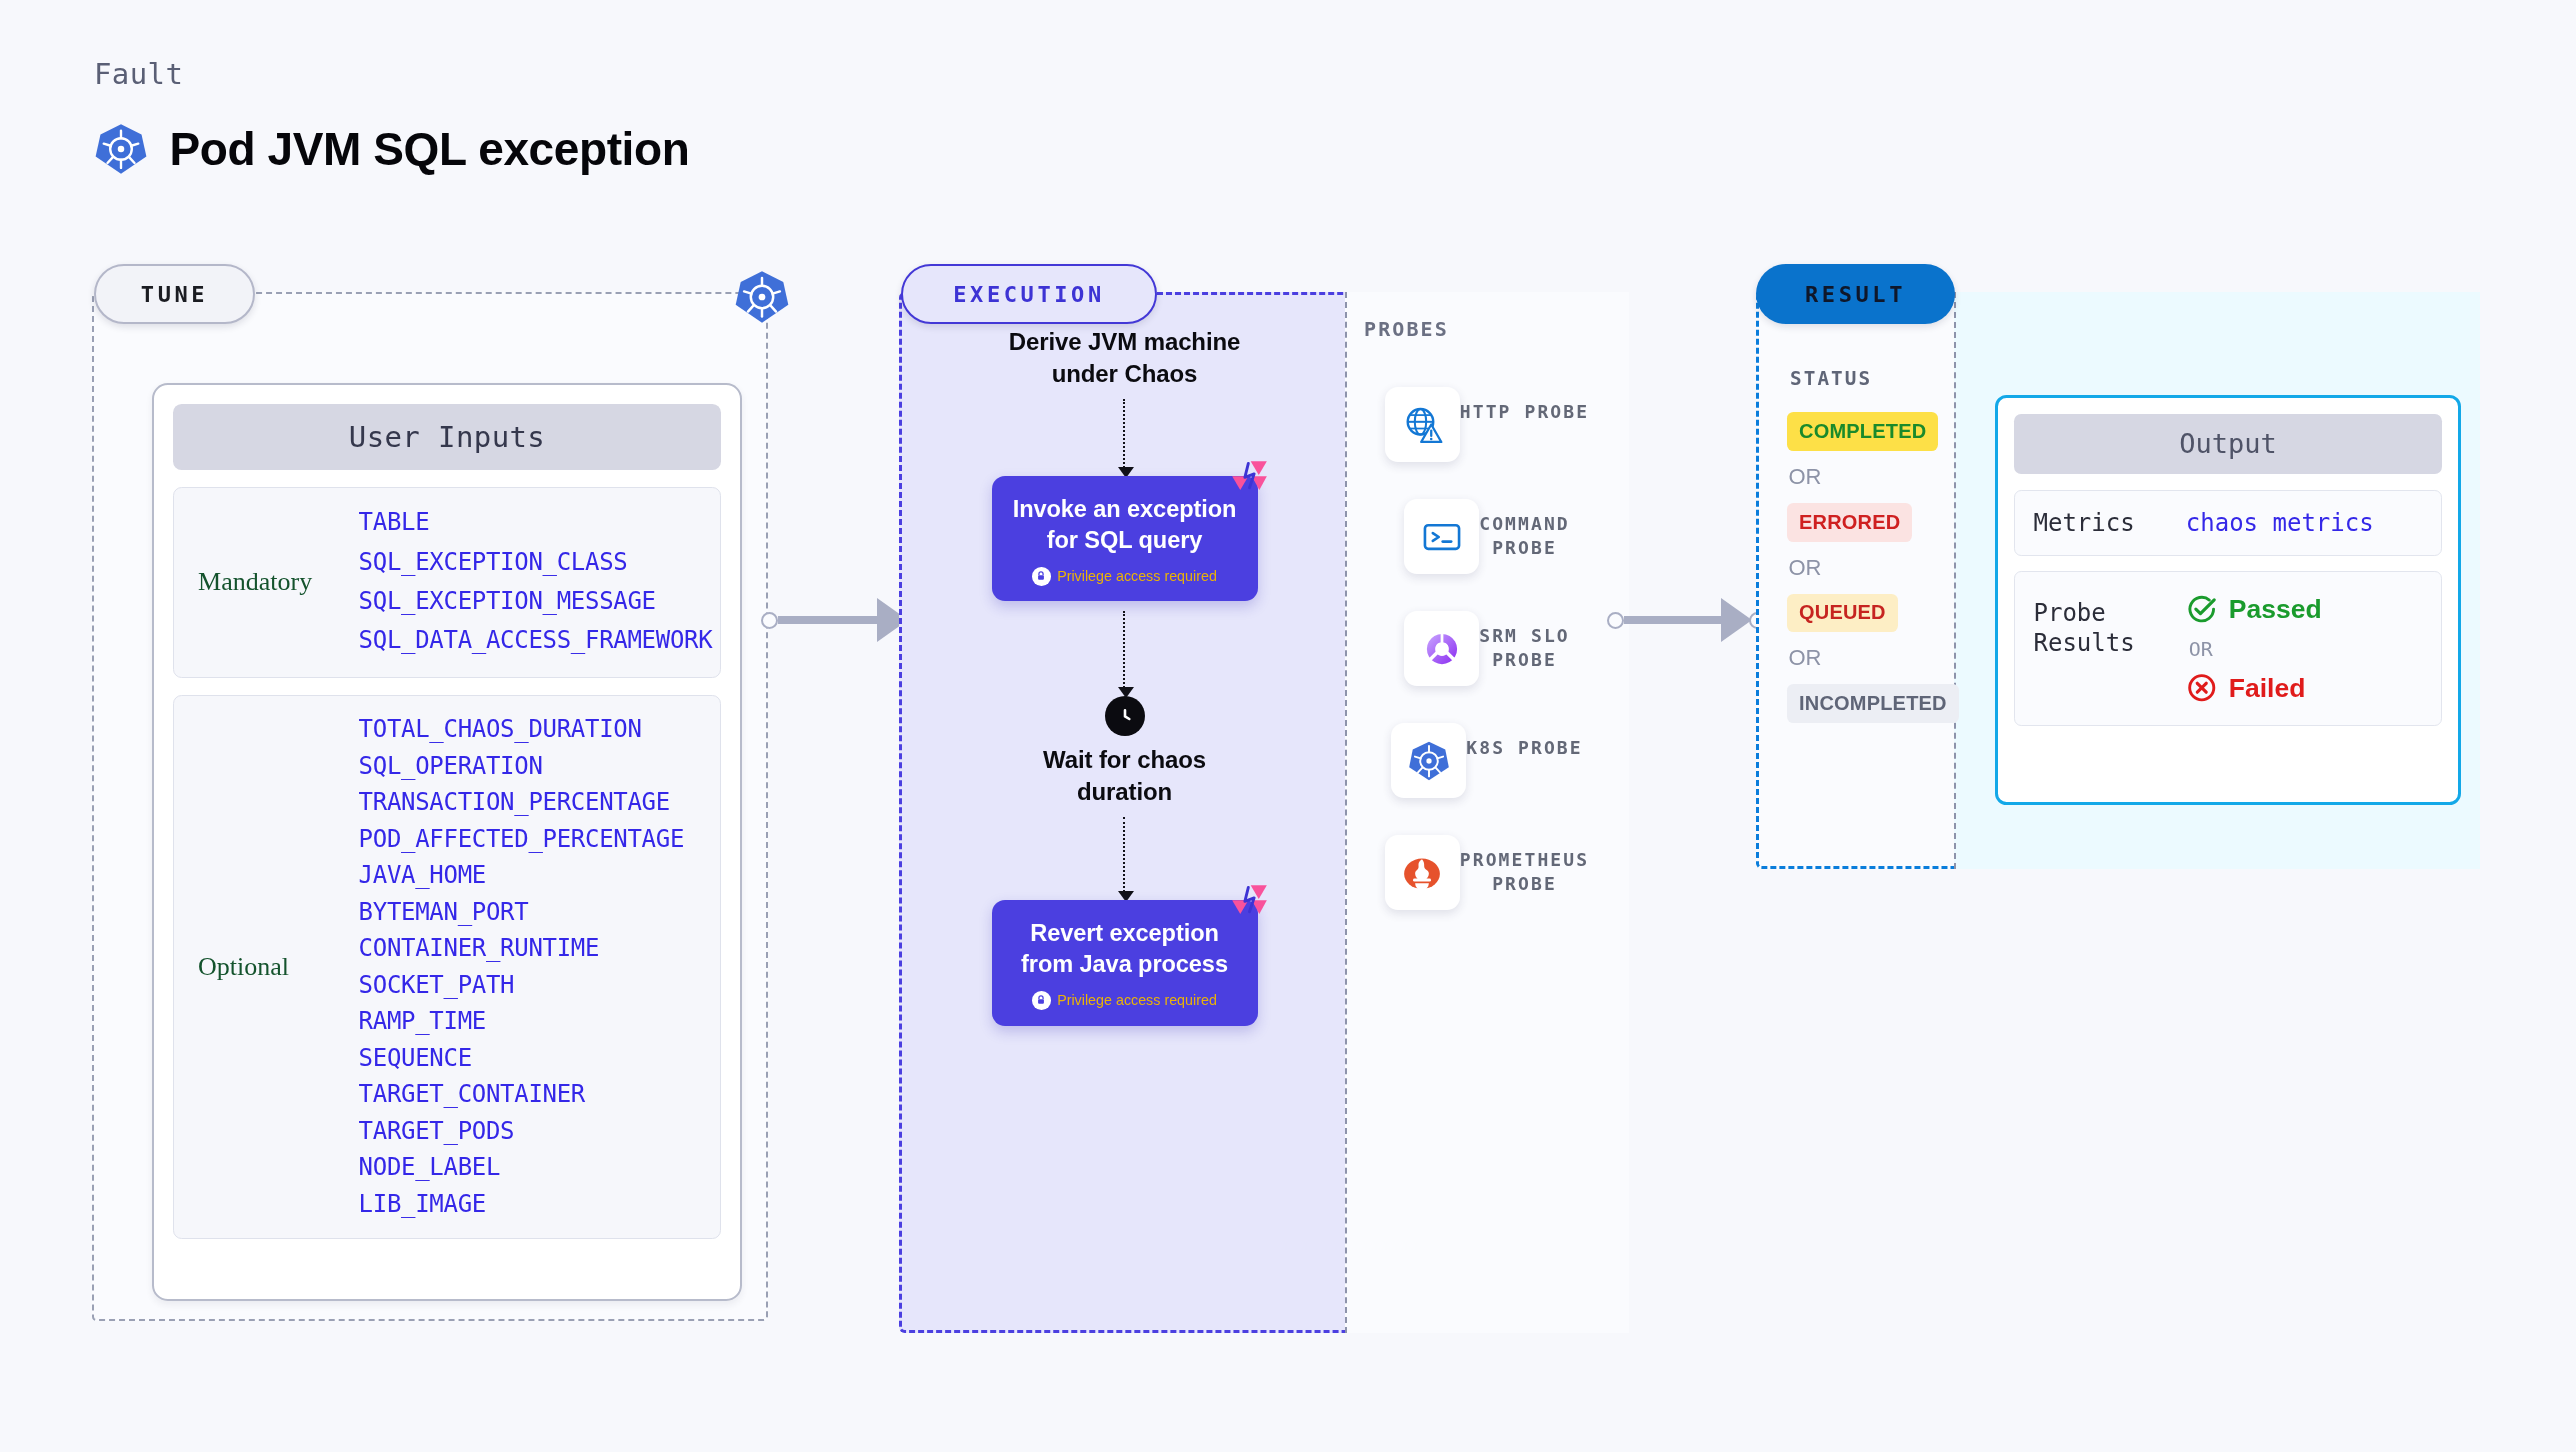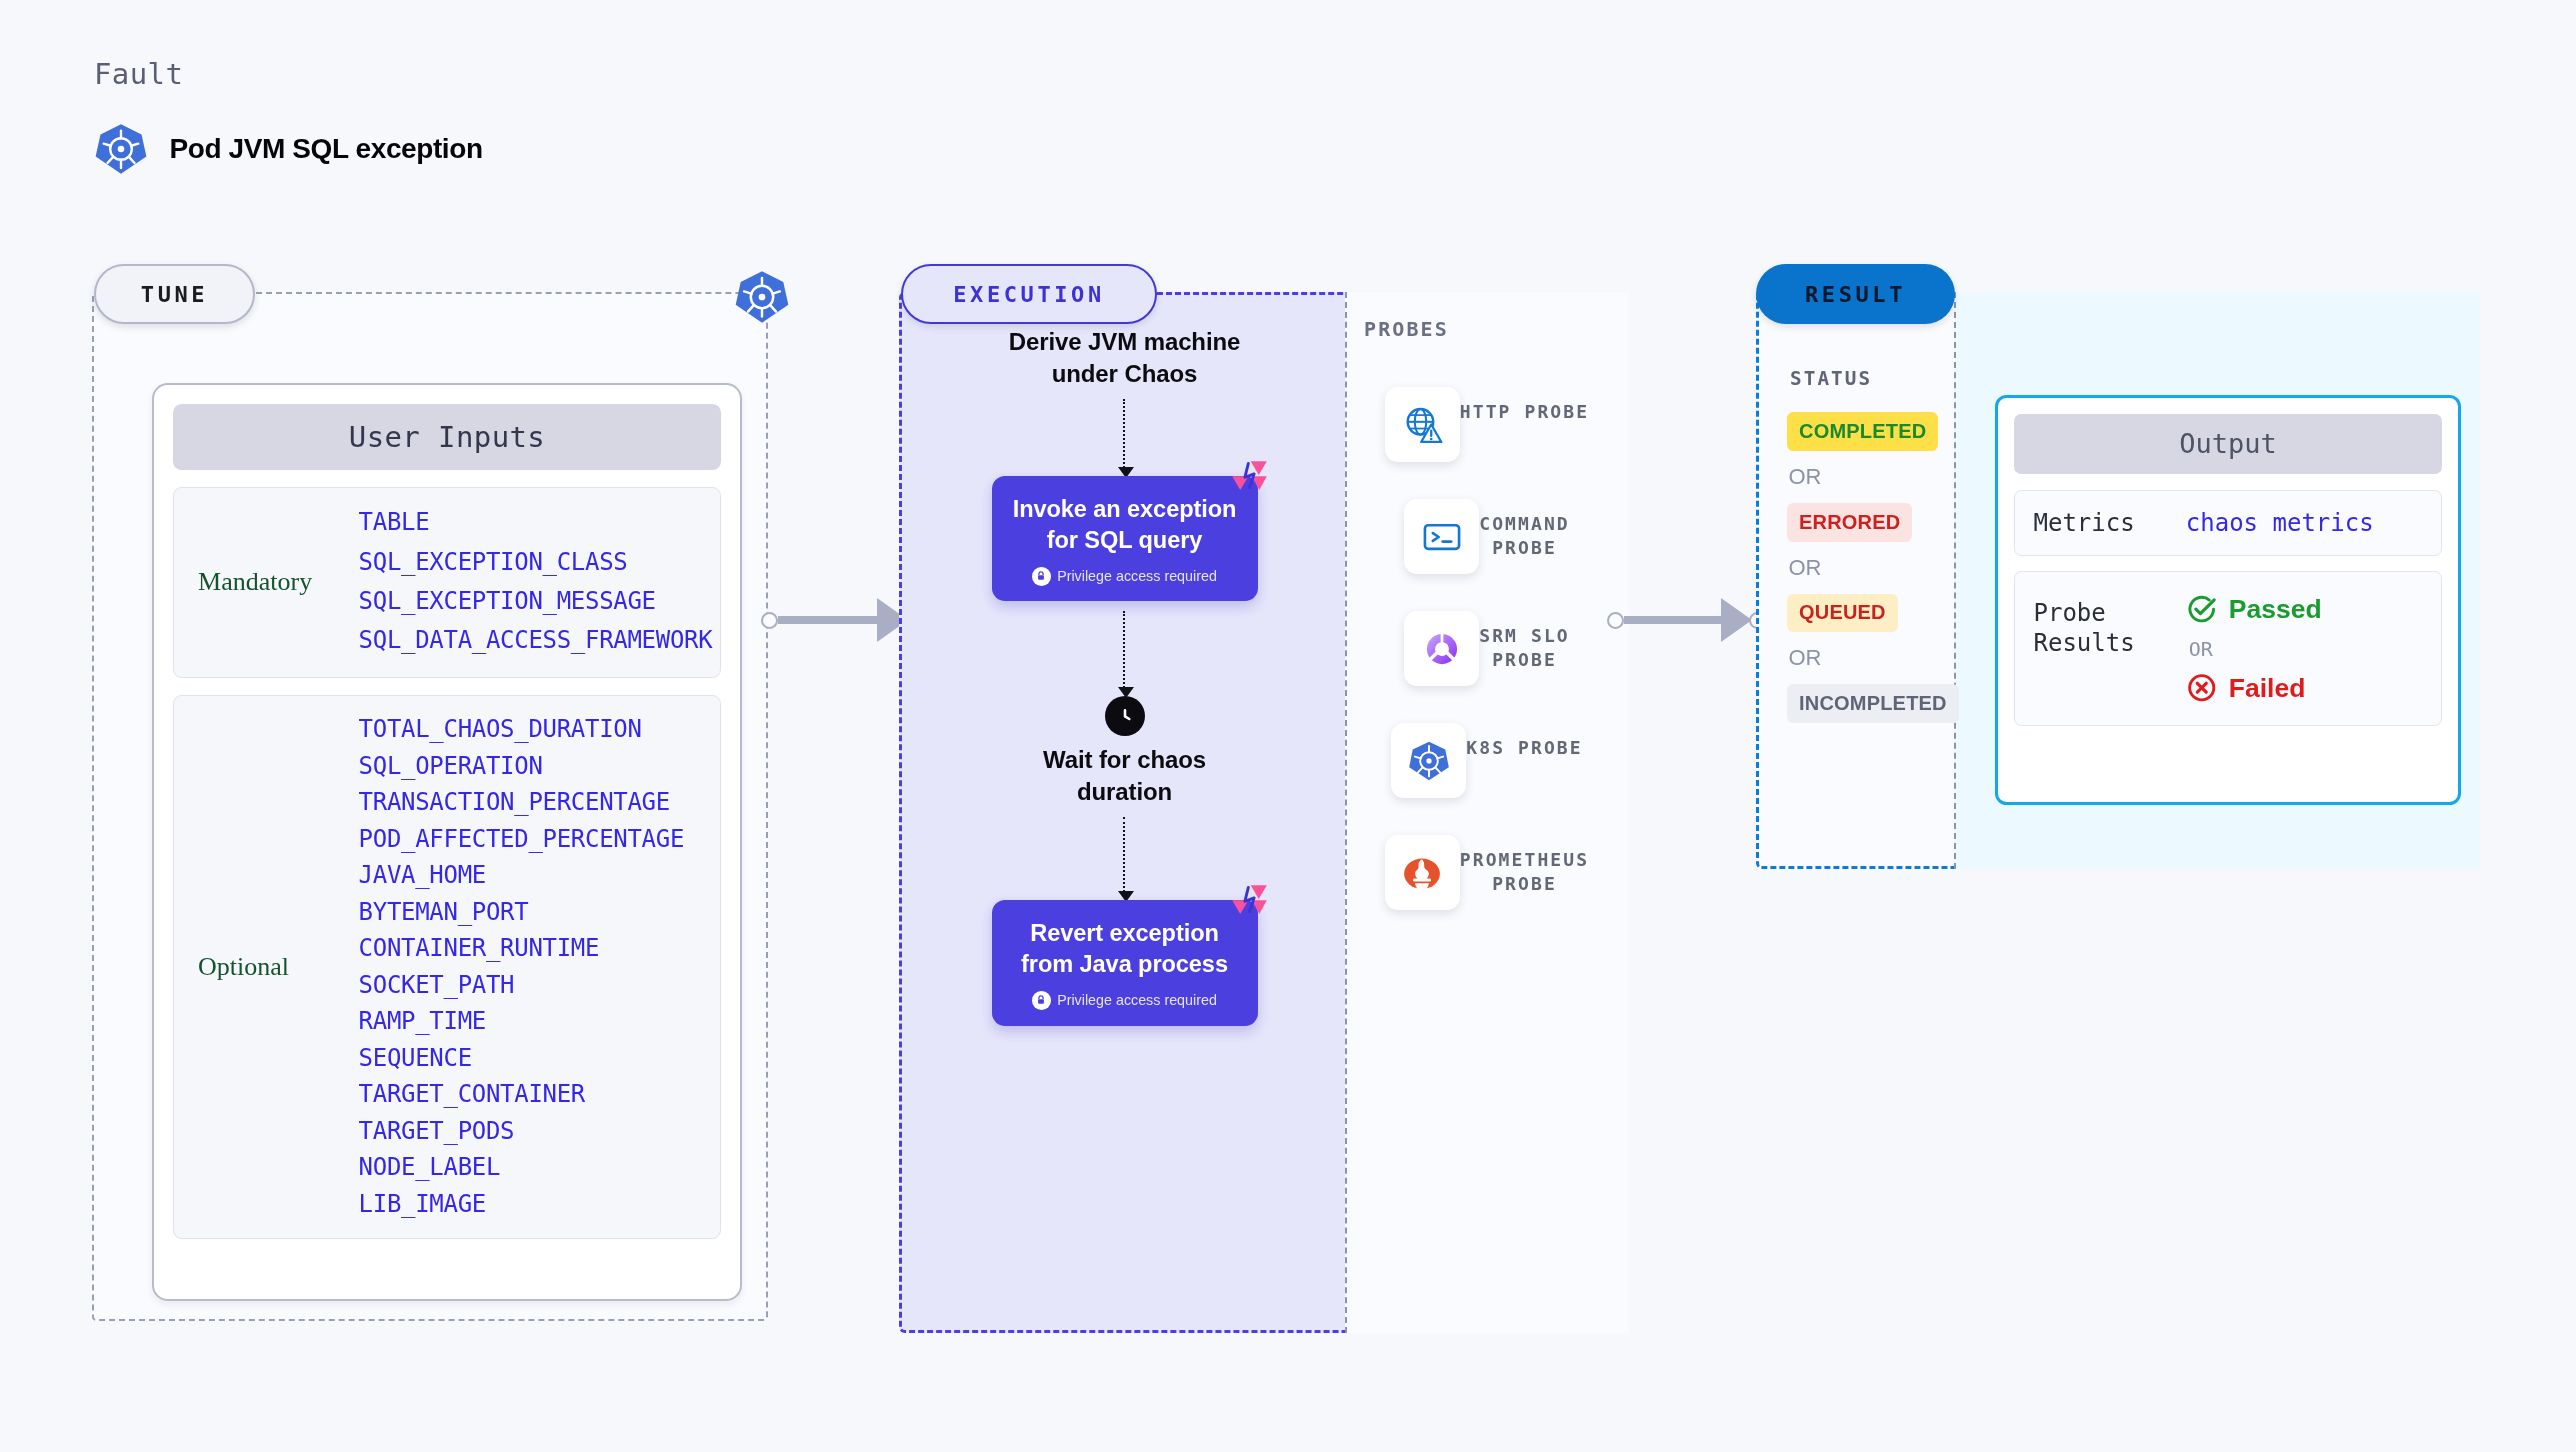--- a/index.html
+++ b/index.html
@@ -16,21 +16,21 @@
     position: absolute; left: 94px; top: 57px;
     font-family: "DejaVu Sans Mono", monospace;
     font-size: 29px; color: #5a5f75; letter-spacing: 0.4px;
   }
   .title-row {
     position: absolute; left: 94px; top: 122px;
     display: flex; align-items: center; gap: 21.5px;
   }
   .k8s-badge { width: 54px; height: 54px; display: block; }
   .title-text {
-    font-size: 28px; font-weight: 700; color: #06060a;
+    font-size: 46px; font-weight: 700; color: #06060a;
     letter-spacing: -0.4px;
   }
 
   
   .pill {
     position: absolute; z-index: 6;
     display: flex; align-items: center; justify-content: center;
     border-radius: 716px;
     font-family: "DejaVu Sans Mono", monospace;
     font-weight: 700; letter-spacing: 3.6px;
@@ -149,21 +149,21 @@
     width: 266px; padding: 18.6px 15.8px 15.8px 15.8px;
     text-align: center;
     box-shadow: 0 5.7px 13px rgba(50,40,180,0.22);
   }
   .task-card .ttl {
     font-size: 23.6px; font-weight: 700; line-height: 1.3; letter-spacing: -0.1px;
   }
   .task-card .sub {
     margin-top: 11.5px;
     display: flex; align-items: center; justify-content: center; gap: 6.4px;
-    font-size: 14.3px; color: #e5e5e5; font-weight: 400;
+    font-size: 14.3px; color: #eab308; font-weight: 400;
   }
   .lock-dot {
     width: 18.6px; height: 18.6px; border-radius: 50%;
     background: #fff; display: inline-flex;
     align-items: center; justify-content: center;
   }
   .litmus-mark {
     position: absolute; right: -10px; top: -15.8px;
     width: 37px; height: 37px;
   }

